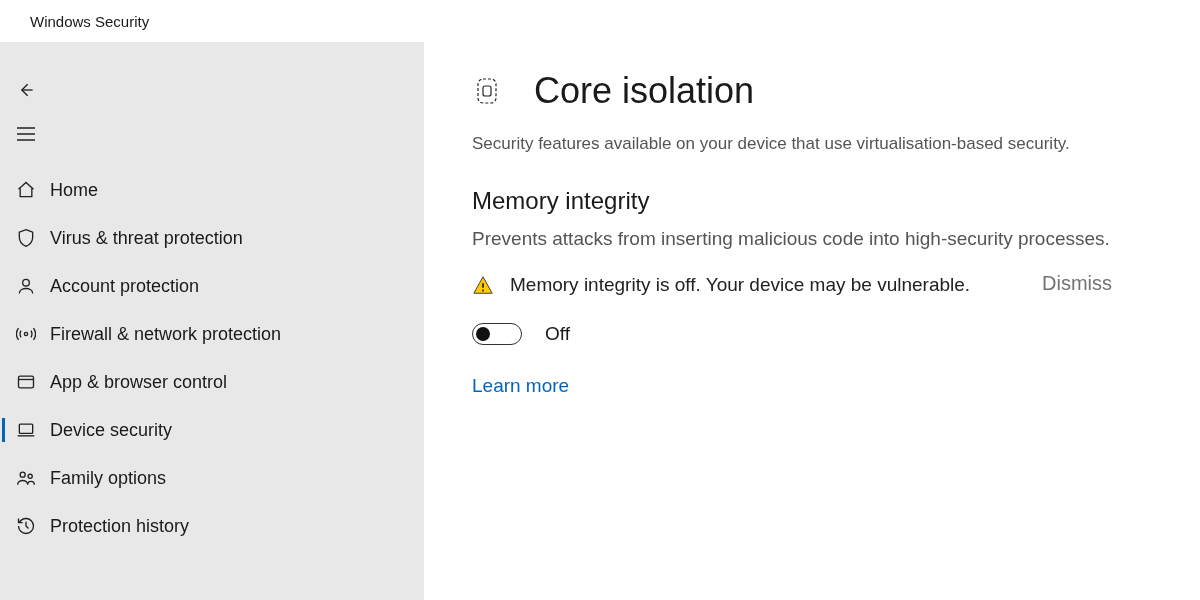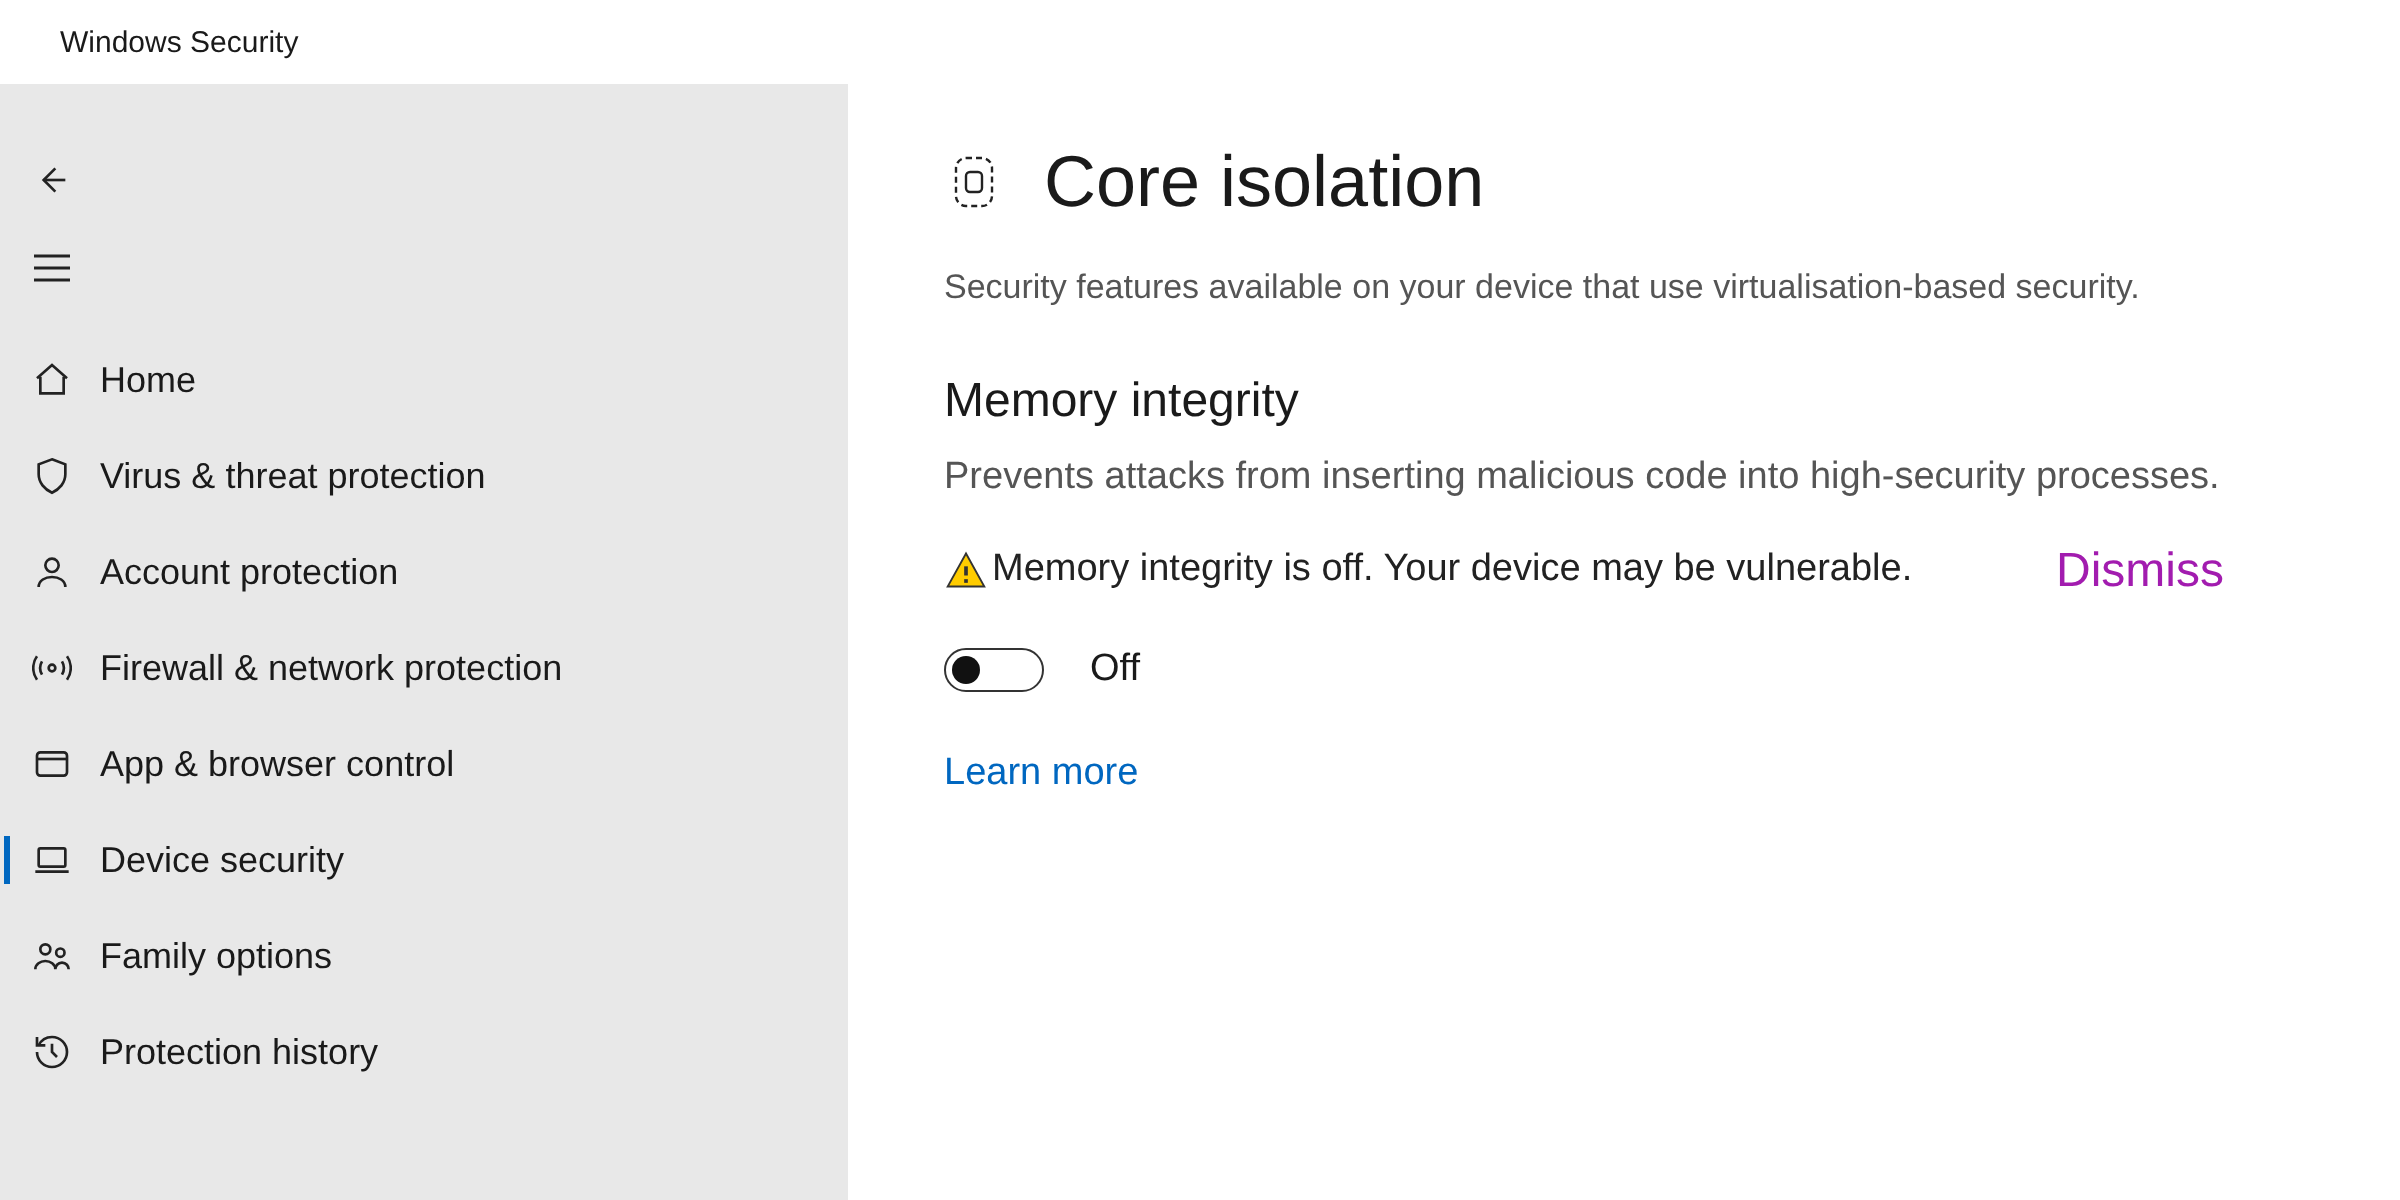--- a/index.html
+++ b/index.html
@@ -54,29 +54,29 @@
     left: 2px;
     top: 12px;
     bottom: 12px;
     width: 3px;
     background: #0067c0;
   }
   .content {
     flex: 1;
     padding: 28px 48px 0 48px;
   }
-  .page-header { display:flex; align-items:center; gap: 20px; margin-bottom: 20px;}
+  .page-header { display:flex; align-items:center; gap: 32px; margin-bottom: 20px;}
   .page-title { font-size: 36px; font-weight: 400; }
   .page-desc { font-size: 17px; color:#555; max-width: 640px; line-height: 1.45; margin-bottom: 30px;}
   .section-title { font-size: 24px; font-weight: 400; margin-bottom: 10px;}
   .section-desc { font-size: 19px; color:#555; max-width: 640px; line-height: 1.45; margin-bottom: 20px;}
-  .alert-row { display:flex; align-items:flex-start; max-width: 640px; margin-bottom: 24px;}
+  .alert-row { display:flex; align-items:flex-start; gap: 14px; max-width: 640px; margin-bottom: 24px;}
   .alert-row .warn-icon { flex: 0 0 24px; margin-top:2px;}
   .alert-row .alert-text { flex:1; font-size: 19px; color:#222; line-height:1.4;}
-  .alert-row .dismiss { color:#a21caf; font-size:24px; cursor:pointer; margin-left: 40px;}
+  .alert-row .dismiss { color:#737373; font-size:20px; cursor:pointer; margin-left: 40px;}
   .toggle-row { display:flex; align-items:center; gap: 23px; margin-bottom: 30px;}
   .toggle {
     width: 50px; height: 22px; border: 1.5px solid #333; border-radius: 12px;
     position: relative; background:#fff; cursor:pointer;
   }
   .toggle .knob {
     position:absolute; left:3px; top:3px; width:14px; height:14px; border-radius:50%; background:#111;
   }
   .toggle-label { font-size: 19px; }
   .link { color:#0067c0; font-size: 19px; cursor:pointer; }

